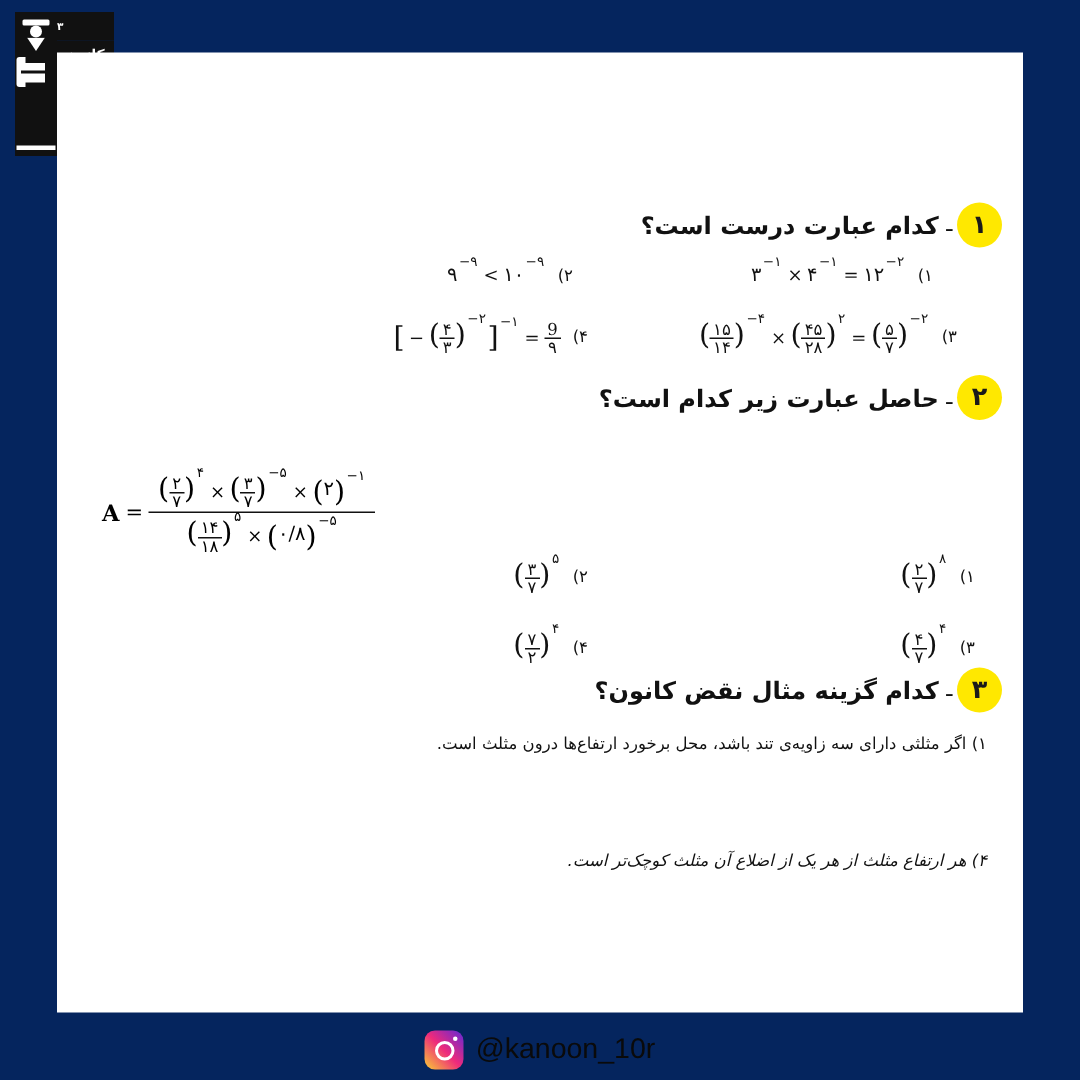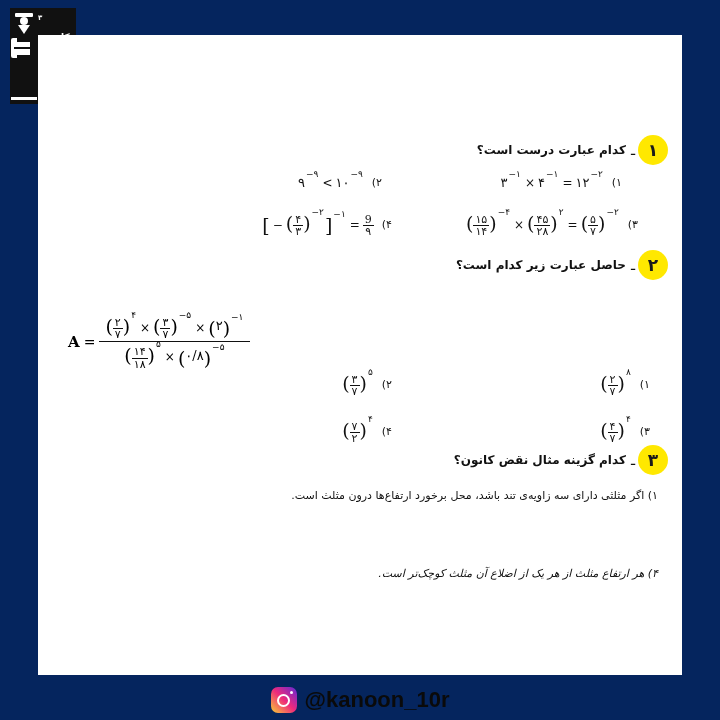--- a/index.html
+++ b/index.html
@@ -152,21 +152,21 @@
     align-items: center;
     justify-content: center;
     flex: 0 0 auto;
   }
   .q-dash {
     font-size: 14px;
     color: #111;
     padding: 0 3px;
   }
   .q-text {
-    font-size: 12px;
+    font-size: 16px;
     font-weight: bold;
     color: #111111;
     direction: rtl;
     white-space: nowrap;
     padding-right: 2px;
   }
 
   
   .opt {
     position: absolute;
@@ -317,22 +317,22 @@
     position: absolute;
     top: 4px;
     right: 4px;
     width: 3px;
     height: 3px;
     border-radius: 50%;
     background: #ffffff;
   }
   #ig-handle {
     color: #0a0a0a;
-    font-size: 22px;
-    font-weight: bold;
+    font-size: 19px;
+    font-weight: normal;
     font-family: "Liberation Sans", sans-serif;
   }
 </style>
 </head>
 <body>
 
 <div id="logo-block">
   <div id="logo-figure">
     <div class="cap"></div>
     <div class="head"></div>

